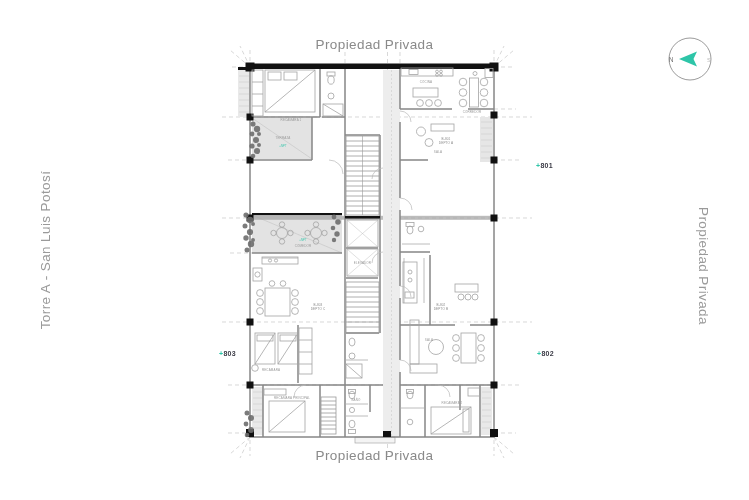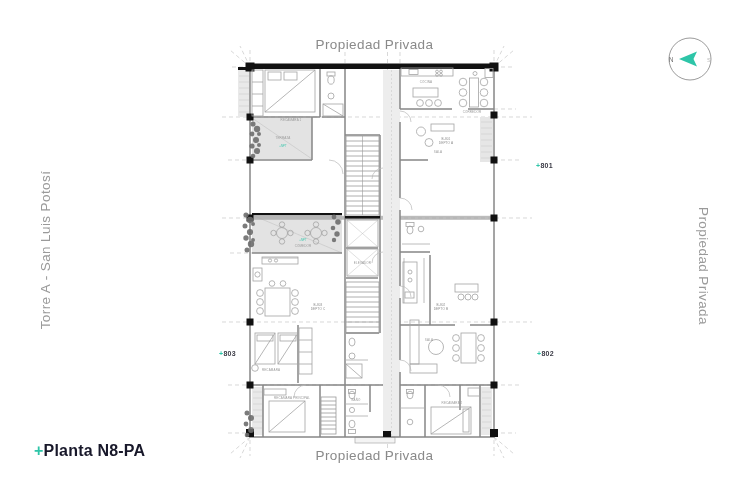--- a/index.html
+++ b/index.html
@@ -46,23 +46,20 @@
 </head>
 <body>
 
 <div class="canvas">
 
   <div class="title-top">Propiedad Privada</div>
   <div class="title-bottom">Propiedad Privada</div>
   <div class="side-label side-left">Torre A - San Luis Potosí</div>
   <div class="side-label side-right">Propiedad Privada</div>
 
-  <div class="plan-name">
-    <span class="accent">+</span><span>Planta N8-PA</span>
-  </div>
 
   <svg class="compass" width="48" height="48" viewBox="0 0 48 48">
     <circle cx="24" cy="24" r="21" fill="#ffffff" stroke="#9b9b9b" stroke-width="1"></circle>
     <text x="5" y="27" font-size="6.5" fill="#6d6d6d" text-anchor="middle">N</text>
     <text x="43" y="27" font-size="6" fill="#b5b5b5" text-anchor="middle">S</text>
     <polygon points="13,24 31,16.5 27.5,24 31,31.5" fill="#2EC5A8"></polygon>
   </svg>
 
   <div class="unit-label" id="u801">
     <span class="accent">+</span><span>801</span>

